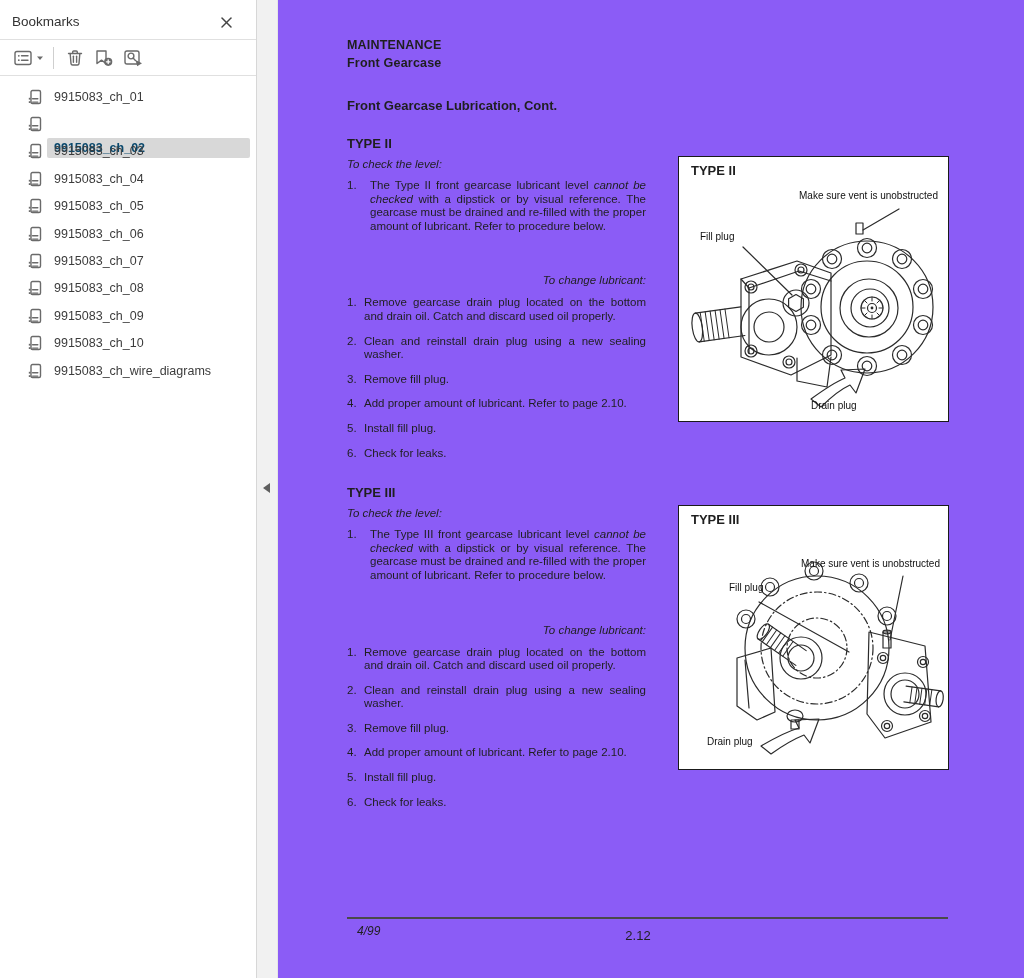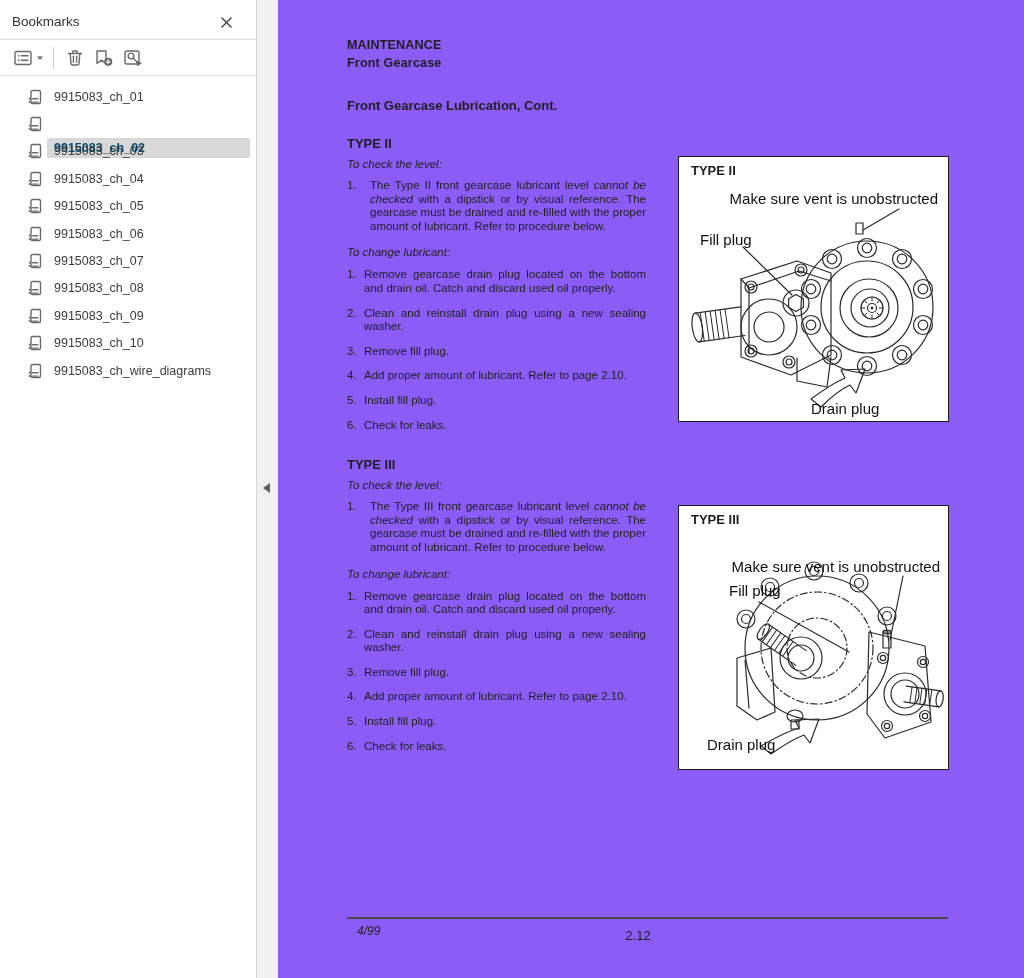--- a/index.html
+++ b/index.html
@@ -30,31 +30,31 @@
   .page { position:absolute; left:278px; top:0; right:0; bottom:0; background:#8b5cf6; color:#1f1f1f; }
   .text-col { position:absolute; left:69px; top:0; width:299px; }
   .doc-header { margin-top:36px; font-size:12.5px; font-weight:bold; line-height:18px; letter-spacing:.2px; }
   .section-title { margin-top:26px; font-size:13px; font-weight:bold; }
   .type-heading { margin-top:23px; font-size:13px; font-weight:bold; line-height:16px; }
   .sub-label { margin-top:5px; font-size:11.5px; line-height:14px;font-style:italic; }
   .para { display:flex; font-size:11.5px; line-height:13.6px; }
   .para .body { flex:1; text-align:justify; }
   .check { margin-top:8px; }
   .check .num { width:23px; flex:0 0 auto; }
-  .change-label { margin-top:12px; }
+  .change-label { margin-top:40px;text-align:right; }
   .steps { margin-top:9px; }
   .step { margin-bottom:11px; }
   .step .num { width:17px; flex:0 0 auto; }
 
   
   .figure { position:absolute; left:400px; width:271px; border:1.4px solid #1a1a1a; background:#fff; }
   .fig-2 { top:156px; height:266px; }
   .fig-3 { top:505px; height:265px; }
   .figure .fig-title { position:absolute; left:12px; top:6px; font-size:13px; font-weight:bold; }
-  .fig-label { position:absolute; font-size:15px; color:#111; white-space:nowrap; }
+  .fig-label { position:absolute; font-size:10px; color:#111; white-space:nowrap; }
   .figure svg.draw { position:absolute; left:0; top:0; }
 
   
   .footer-rule { position:absolute; left:69px; top:917px; width:601px; height:2px; background:#4a4a4a; }
   .footer-rev { position:absolute; left:79px; top:924px; font-size:12px; font-style:italic; }
   .footer-page { position:absolute; left:330px; top:928px; width:60px; text-align:center; font-size:13px; }
 
   .ic { stroke:#6a6a6a; fill:none; stroke-width:1.4; stroke-linecap:round; stroke-linejoin:round; }
 </style>
 </head>

